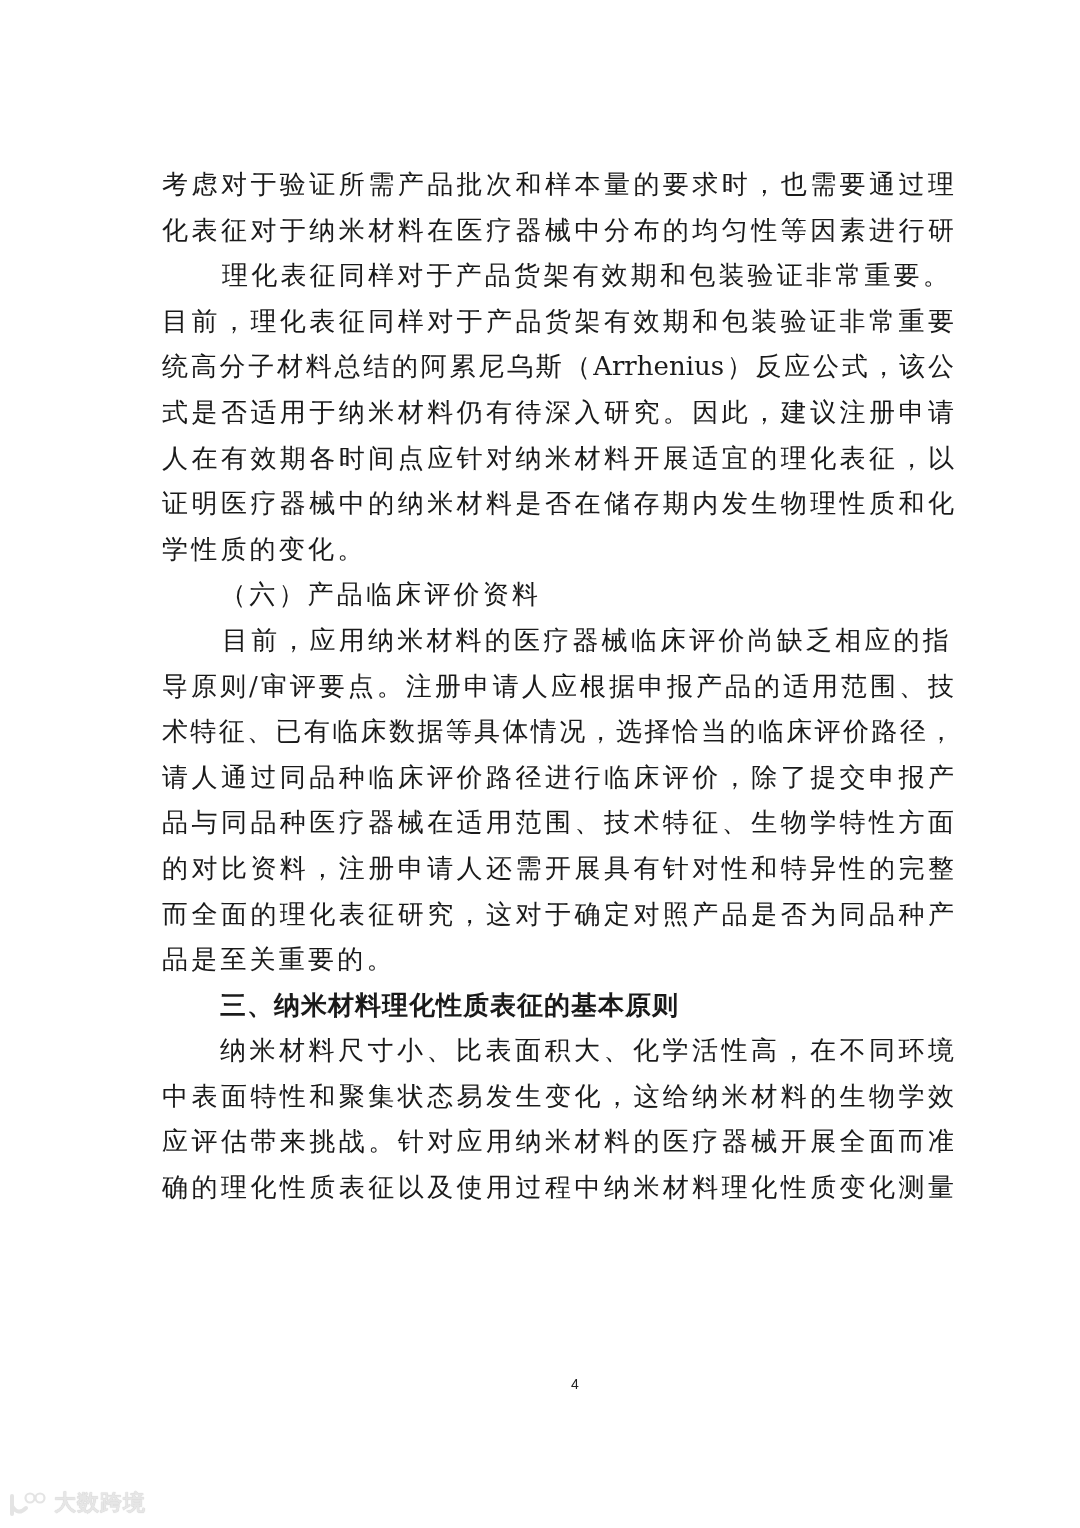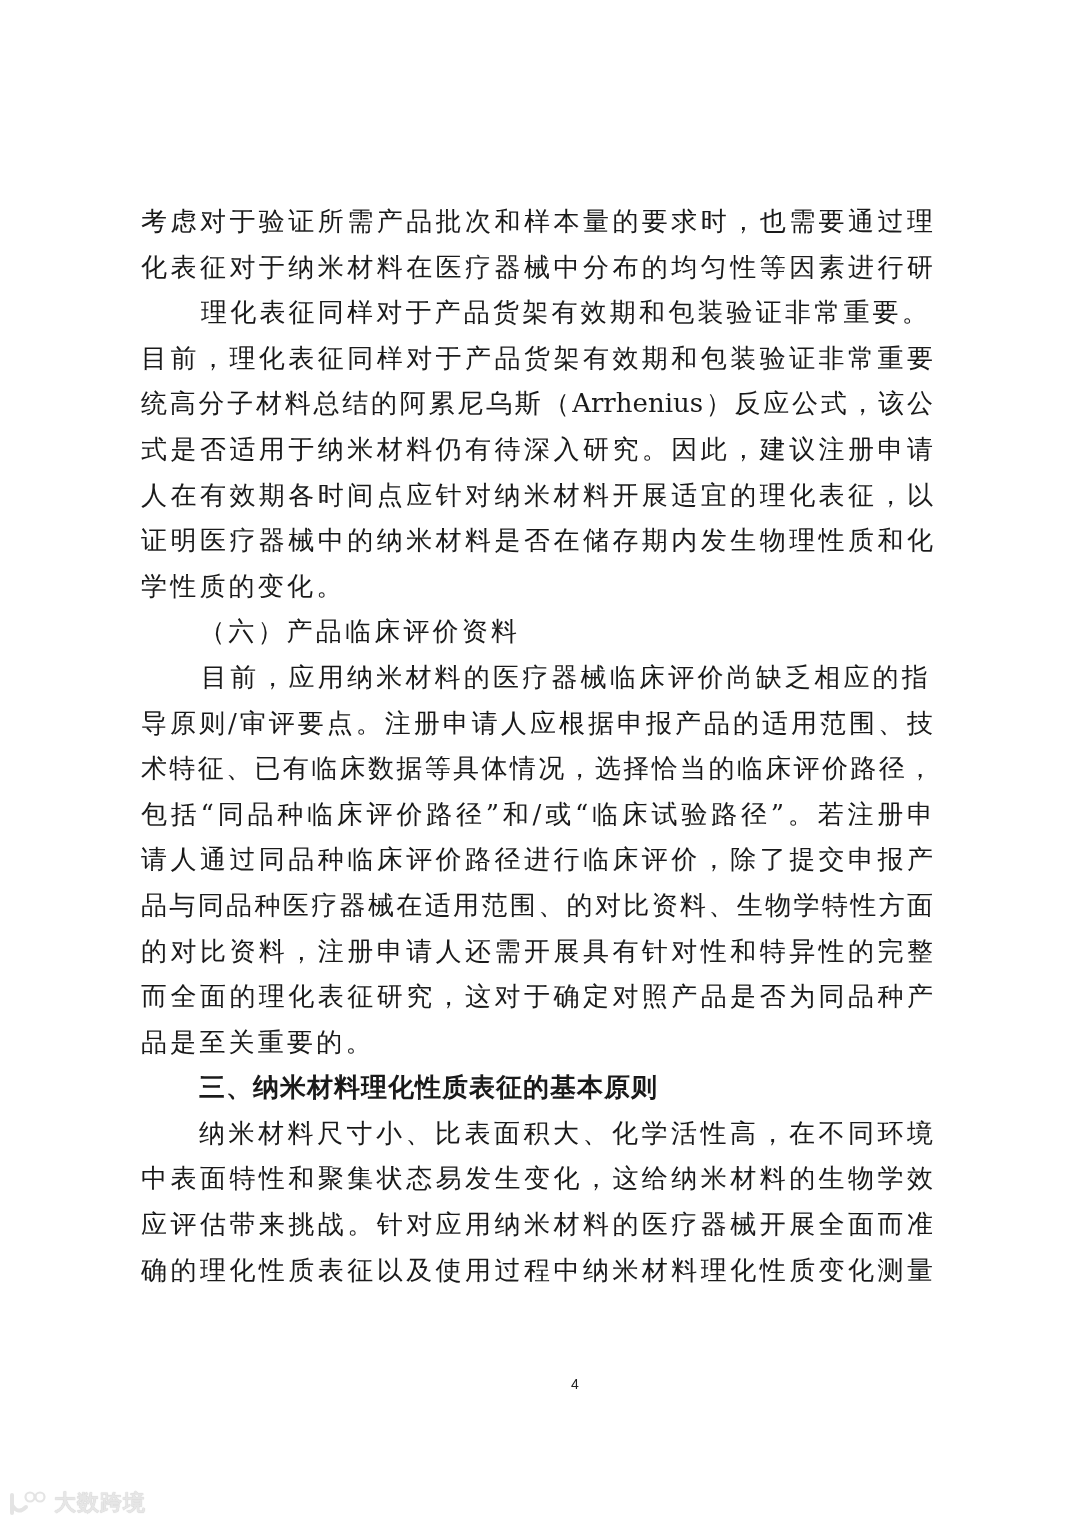--- a/index.html
+++ b/index.html
@@ -10,24 +10,23 @@
     body {
       width: 1080px;
       height: 1528px;
       position: relative;
       overflow: hidden;
       font-family: "DejaVu Serif", "Liberation Serif", serif;
       color: #1a1a1a;
     }
     .page {
       position: absolute;
-      left: 141px;
+      left: 162px;
       top: 162px;
       width: 792px;
-      margin-top: 37px;
     }
     .line {
       height: 45.6px;
       line-height: 45.6px;
       font-size: 26px;
       letter-spacing: 3.2px;
       white-space: nowrap;
       overflow: visible;
     }
     .line.justify {
@@ -55,21 +54,21 @@
       top: 1376px;
       font-family: "Liberation Sans", sans-serif;
       font-size: 14px;
       color: #222;
     }
     .watermark {
       position: absolute;
       left: 6px;
       top: 1488px;
       display: flex;
-      align-items: center;
+      align-items: flex-end;
       gap: 4px;
       color: #e6e6e6;
       font-family: "DejaVu Sans", sans-serif;
       font-weight: bold;
       font-size: 22px;
       letter-spacing: 1px;
       text-shadow: 0 0 1px #bdbdbd;
     }
     .watermark .logo {
       width: 44px;
@@ -98,23 +97,22 @@
     <div class="line justify">证明医疗器械中的纳米材料是否在储存期内发生物理性质和化</div>
     <div class="line">学性质的变化。</div>
   </div>
 
   <div class="line subheading">（六）产品临床评价资料</div>
 
   <div>
     <div class="line indent">目前，应用纳米材料的医疗器械临床评价尚缺乏相应的指</div>
     <div class="line justify">导原则/审评要点。注册申请人应根据申报产品的适用范围、技</div>
     <div class="line justify">术特征、已有临床数据等具体情况，选择恰当的临床评价路径，</div>
-    <div class="line justify">包括“同品种临床评价路径”和/或“临床试验路径”。若注册申</div>
     <div class="line justify">请人通过同品种临床评价路径进行临床评价，除了提交申报产</div>
-    <div class="line justify">品与同品种医疗器械在适用范围、的对比资料、生物学特性方面</div>
+    <div class="line justify">品与同品种医疗器械在适用范围、技术特征、生物学特性方面</div>
     <div class="line justify">的对比资料，注册申请人还需开展具有针对性和特异性的完整</div>
     <div class="line justify">而全面的理化表征研究，这对于确定对照产品是否为同品种产</div>
     <div class="line">品是至关重要的。</div>
   </div>
 
   <div class="line heading">三、纳米材料理化性质表征的基本原则</div>
 
   <div>
     <div class="line indent justify">纳米材料尺寸小、比表面积大、化学活性高，在不同环境</div>
     <div class="line justify">中表面特性和聚集状态易发生变化，这给纳米材料的生物学效</div>

